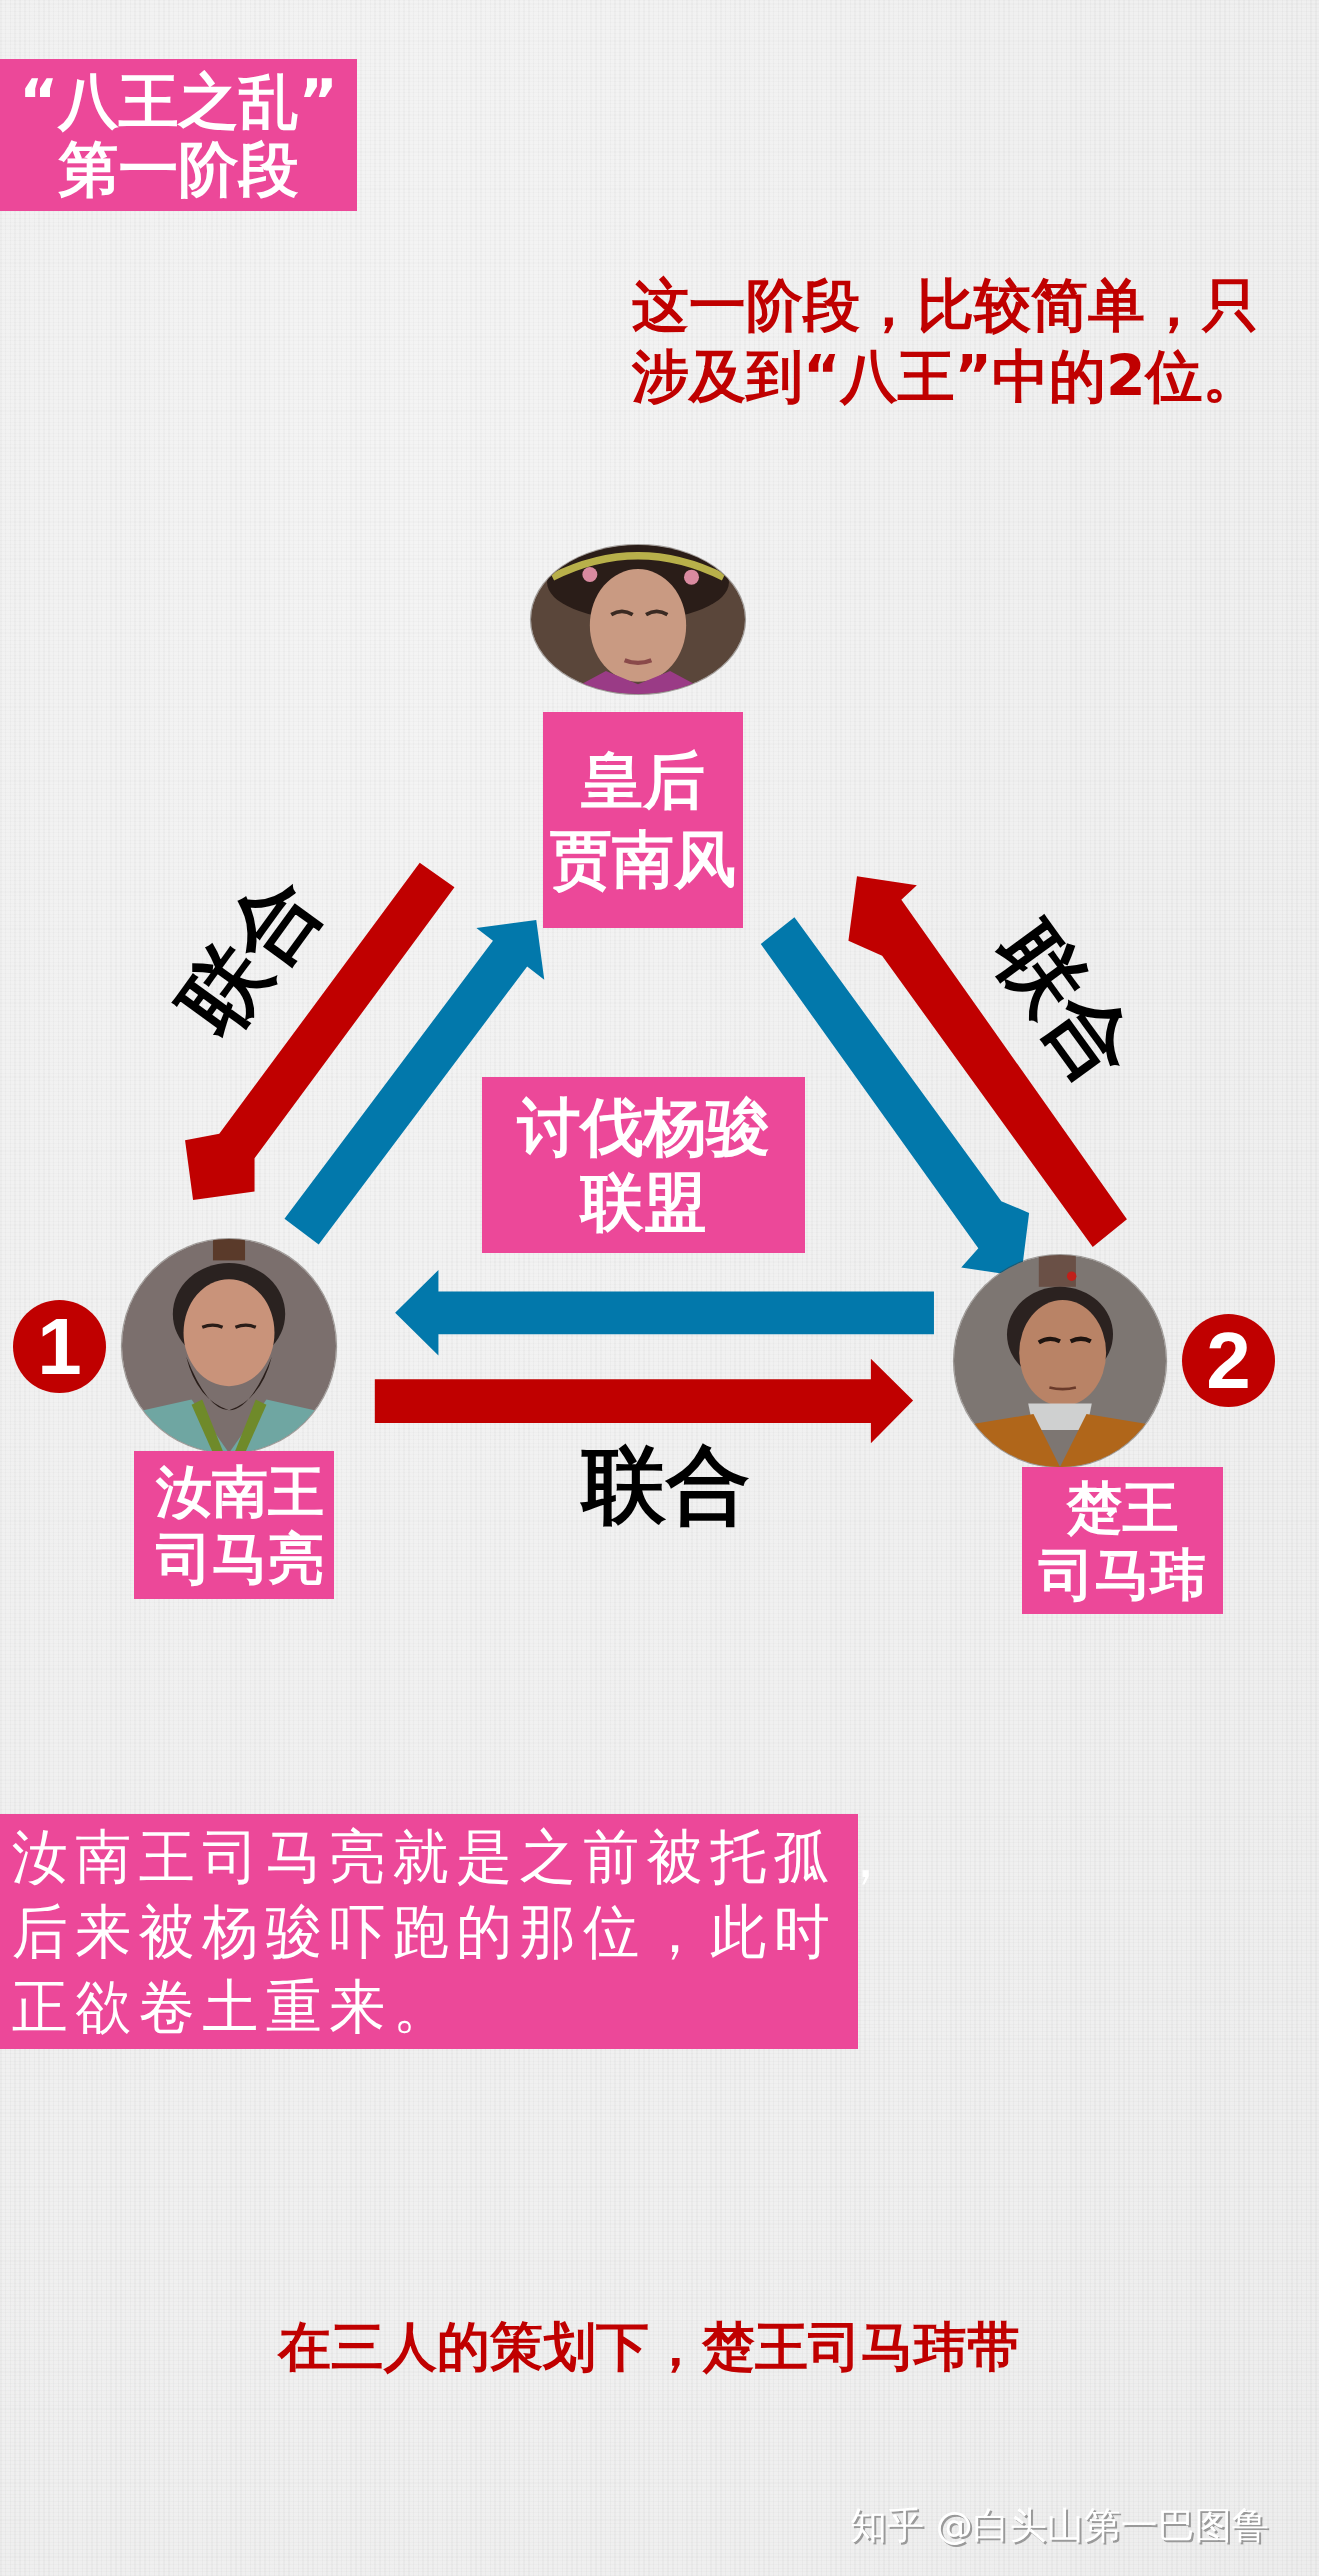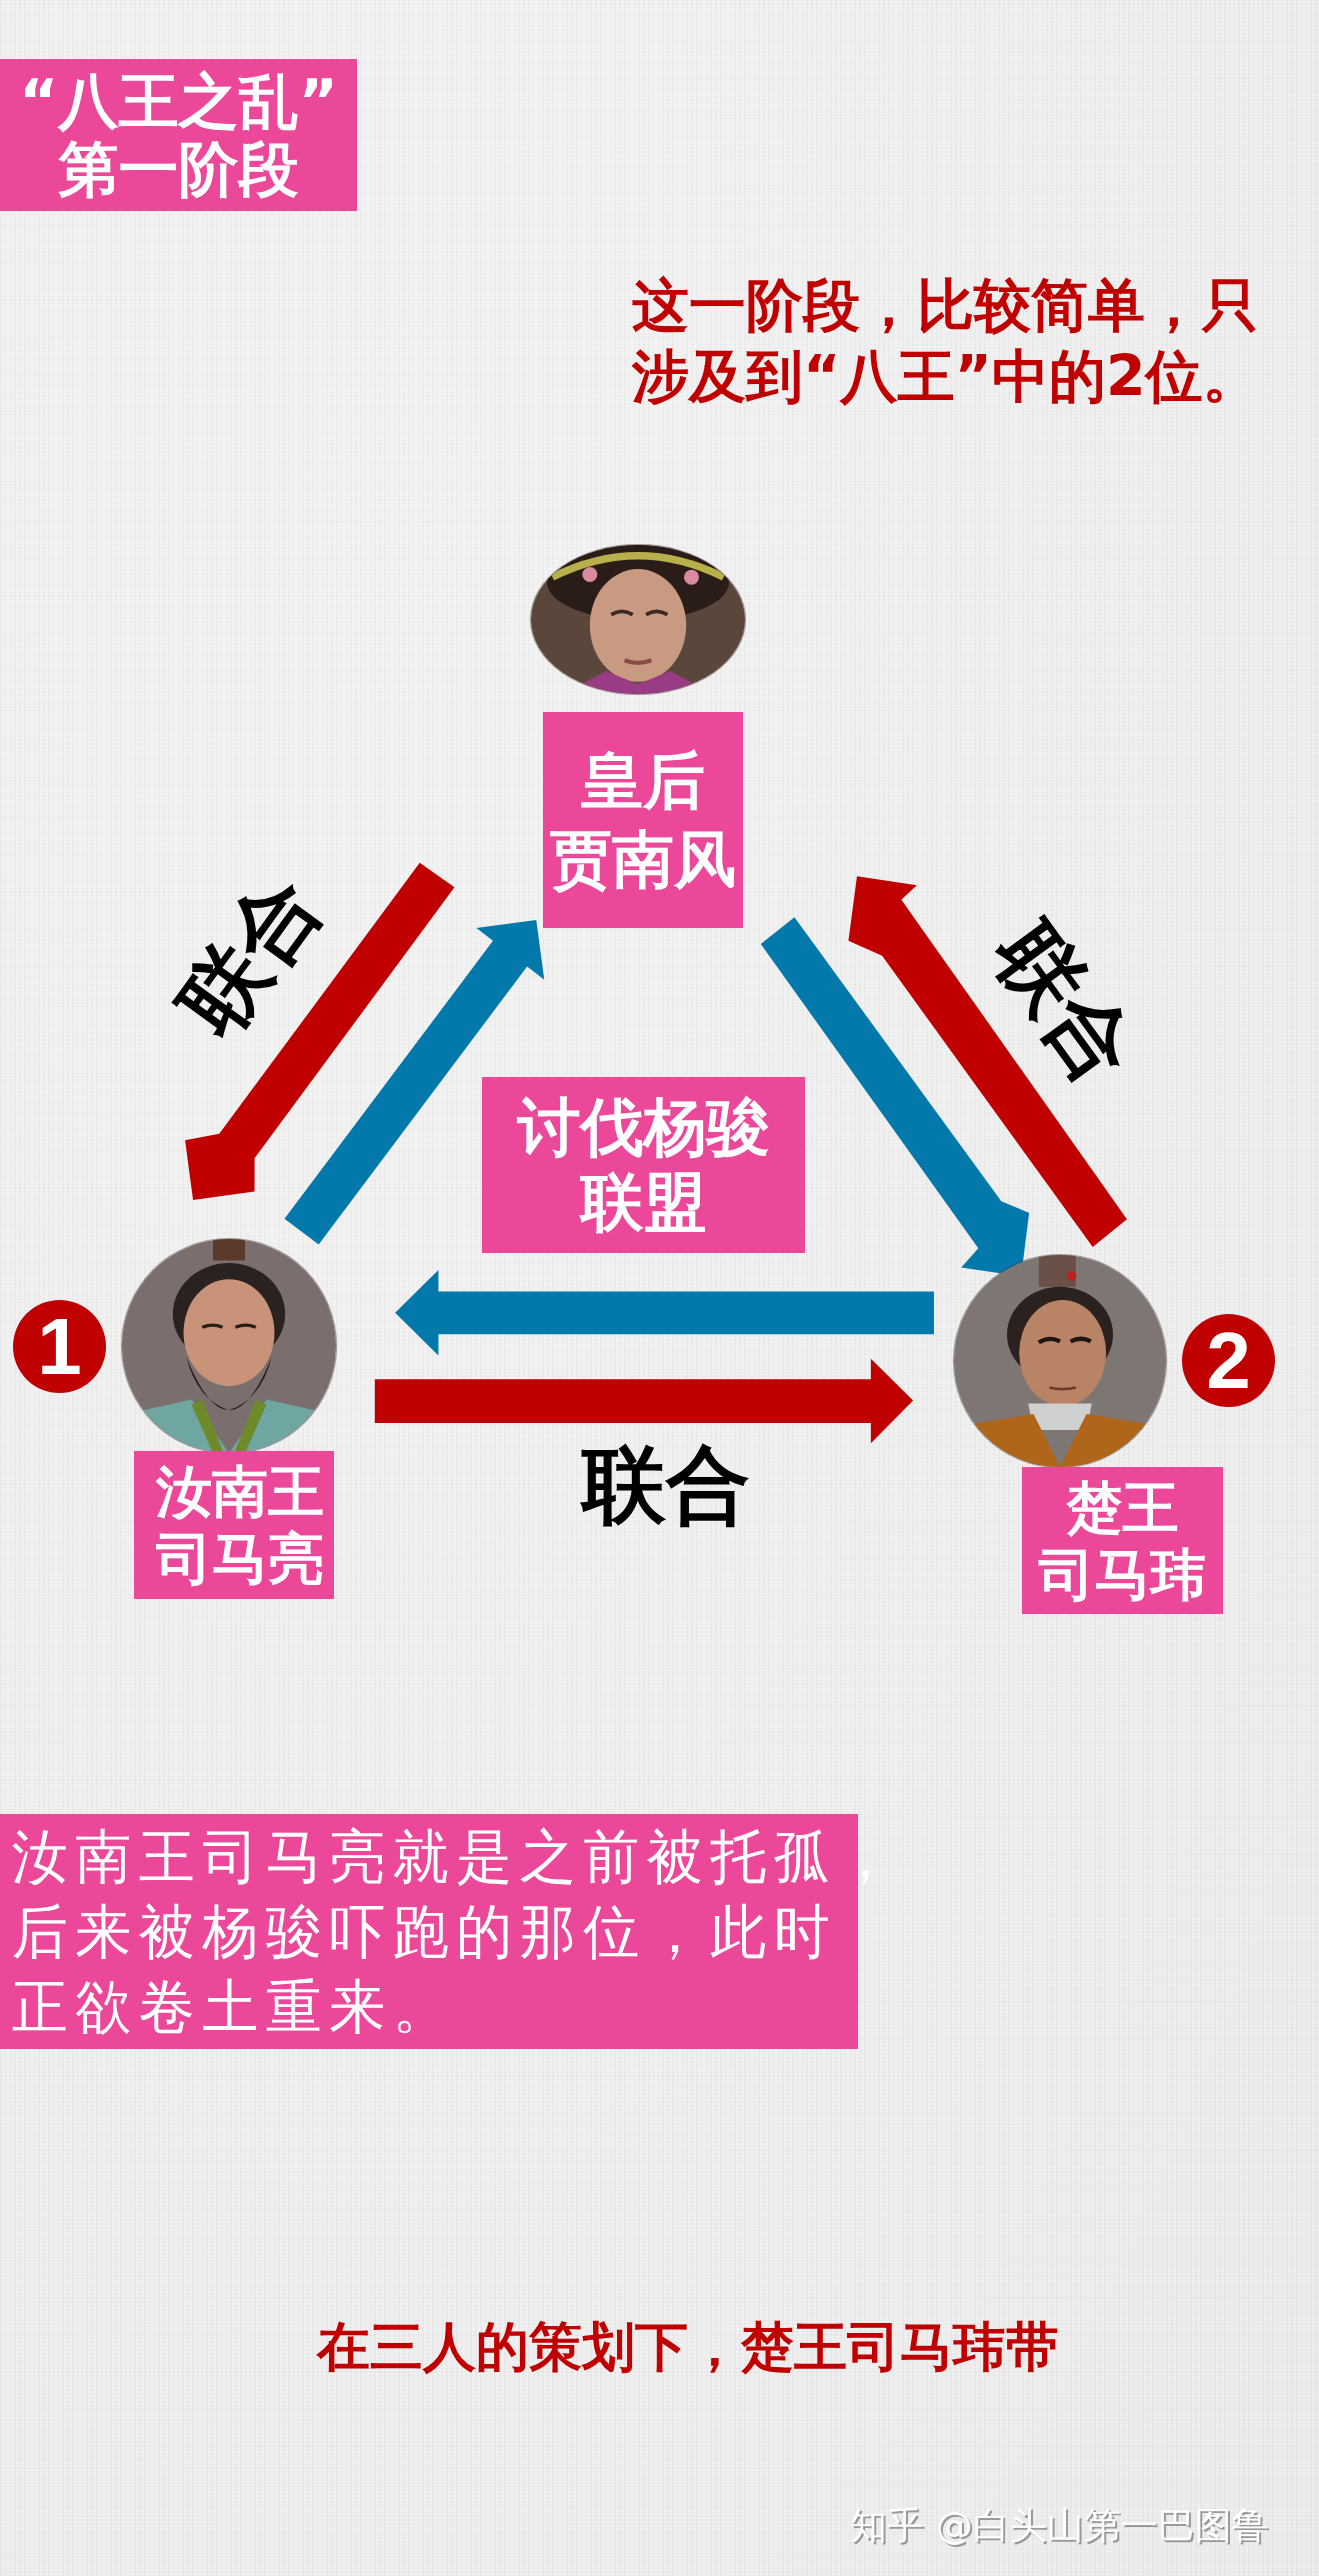--- a/index.html
+++ b/index.html
@@ -39,21 +39,21 @@
   .label-black { color: #000; font-weight: bold; font-size: 84px; line-height: 1; white-space: nowrap; }
   .rot { position: absolute; transform-origin: center center; }
   .center-box { left: 482px; top: 1077px; width: 323px; height: 176px; font-size: 63px; line-height: 75px; }
   .note-box {
     left: 0; top: 1799px; width: 858px; height: 235px;
     align-items: flex-start; padding-left: 11.8px; font-weight: normal;
     font-size: 56px; line-height: 75px; letter-spacing: 7.5px; margin-top: 15px;
   }
   .note-box span { transform: scaleY(1.05); }
   .outro {
-    left: 278px; top: 2312px; color: #c00000; font-weight: bold; font-size: 53px; line-height: 69px; white-space: nowrap; margin-left: 39px;
+    left: 278px; top: 2312px; color: #c00000; font-weight: bold; font-size: 53px; line-height: 69px; white-space: nowrap;
   }
   .outro span { display: block; }
   .watermark {
     left: 850px; top: 2507px; color: #ffffff; font-size: 37px; line-height: 1; white-space: nowrap;
     text-shadow: 2.1px 2.1px 0 #9a9a9a;
   }
   svg.arrows { position: absolute; left: 0; top: 0; width: 1320px; height: 2576px; pointer-events: none; }
   svg.arrows polygon { pointer-events: auto; }
 </style>
 </head>

